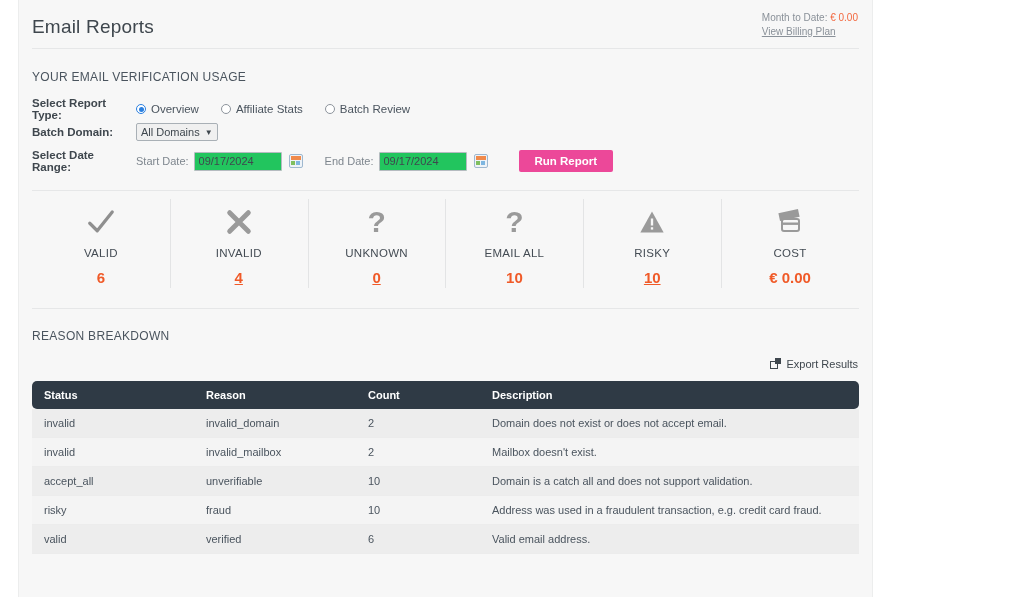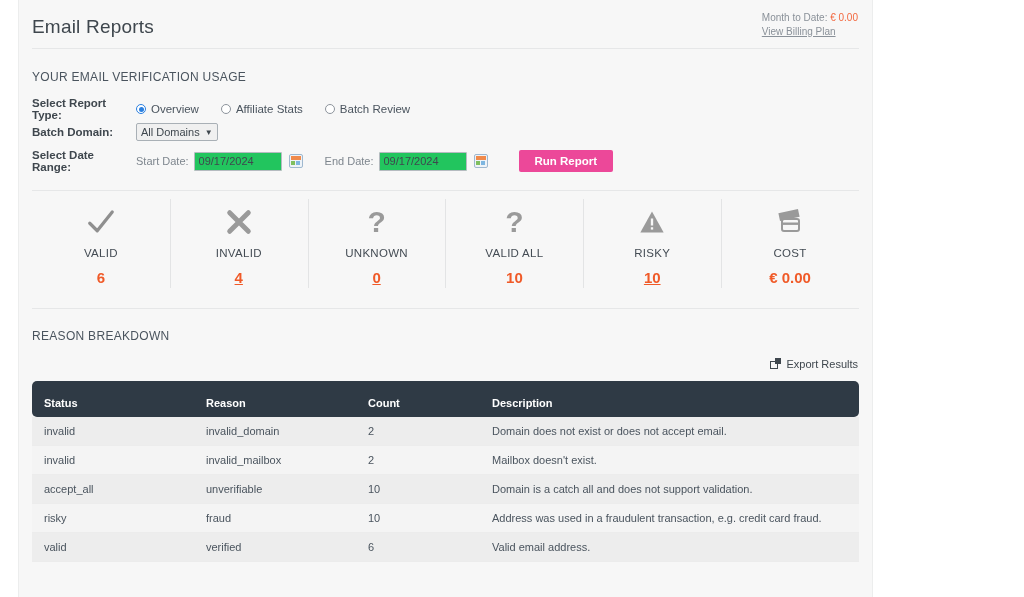--- a/index.html
+++ b/index.html
@@ -287,21 +287,21 @@
     border-collapse: collapse;
     table-layout: fixed;
     font-size: 11px;
   }
   thead th {
     background: #2f3a45;
     color: #ffffff;
     text-align: left;
     font-size: 11px;
     font-weight: bold;
-    padding: 16px 0 8px 12px;
+    padding: 8px 0 8px 12px;
   }
   thead th:first-child { border-radius: 5px 0 0 5px; }
   thead th:last-child  { border-radius: 0 5px 5px 0; }
   tbody td {
     padding: 8px 0 8px 12px;
     color: #4a545e;
     font-size: 11px;
     border-bottom: 1px solid #ececec;
   }
   tbody tr:nth-child(odd)  td { background: #ededed; }
@@ -399,21 +399,21 @@
         <span style="font-size:30px;font-weight:bold;color:#9a9a9a;line-height:30px;">?</span>
       </div>
       <div class="stat-label">UNKNOWN</div>
       <div class="stat-value link">0</div>
     </div>
 
     <div class="stat">
       <div class="stat-icon">
         <span style="font-size:30px;font-weight:bold;color:#9a9a9a;line-height:30px;">?</span>
       </div>
-      <div class="stat-label">VALID ALL</div>
+      <div class="stat-label">EMAIL ALL</div>
       <div class="stat-value">10</div>
     </div>
 
     <div class="stat">
       <div class="stat-icon">
         <svg width="28" height="28" viewBox="0 0 24 24" aria-hidden="true">
           <path d="M12 3 L22 21 L2 21 Z" fill="#9a9a9a"></path>
           <rect x="11" y="9" width="2" height="6" fill="#f7f7f7"></rect>
           <rect x="11" y="16.5" width="2" height="2" fill="#f7f7f7"></rect>
         </svg>

